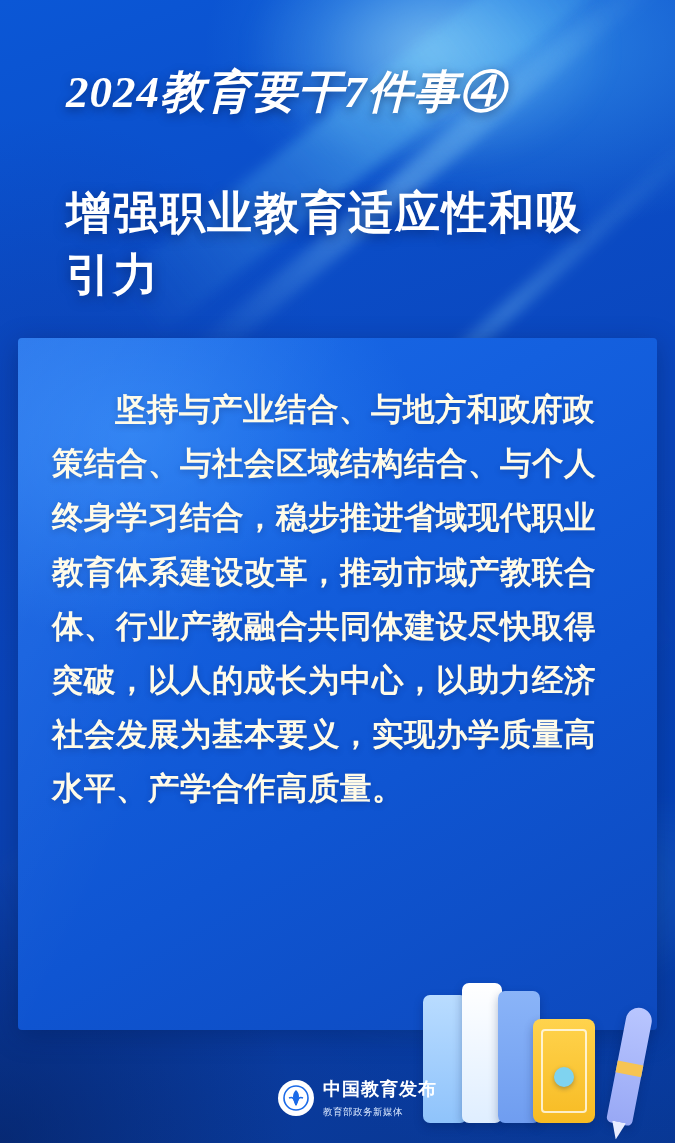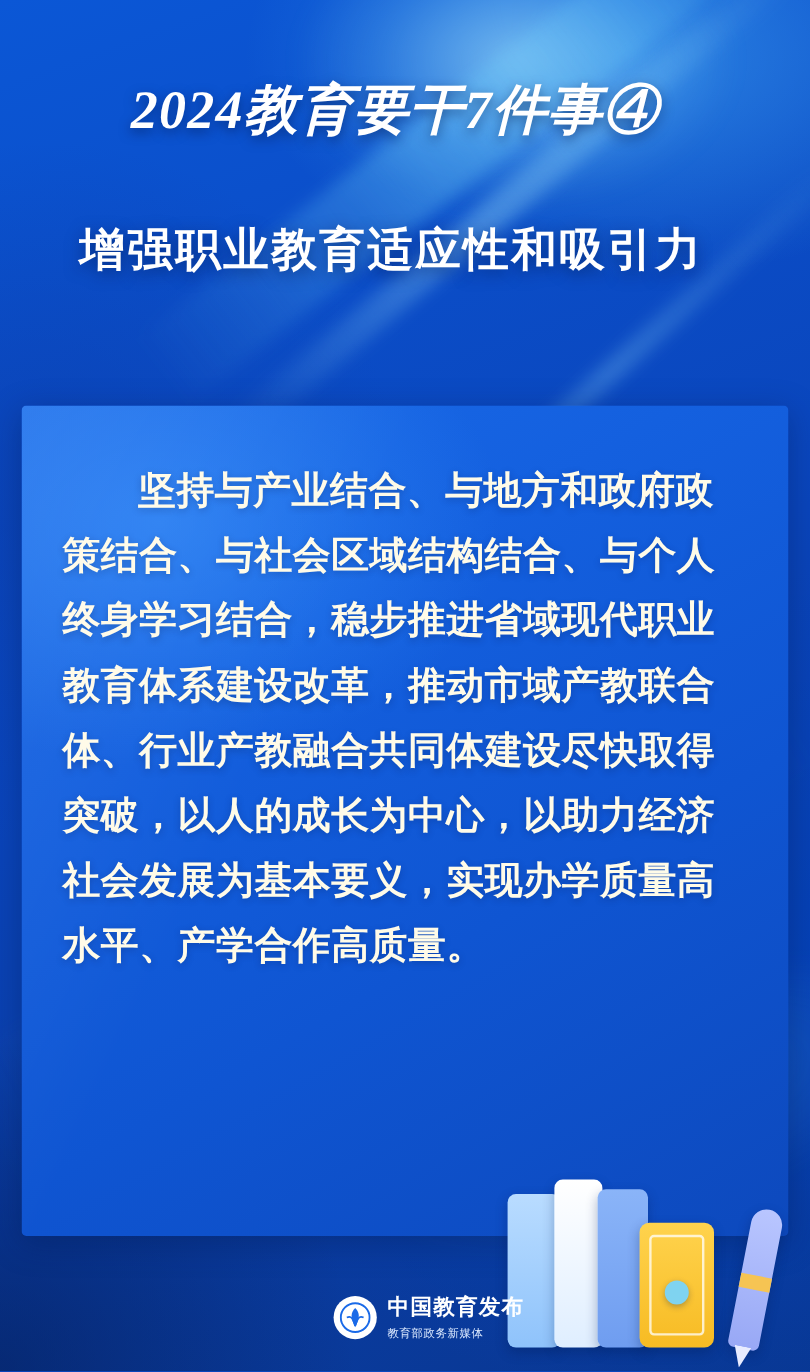--- a/index.html
+++ b/index.html
@@ -85,31 +85,30 @@
     left: 66px;
     top: 62px;
     font-family: "Liberation Serif", serif;
     font-weight: bold;
     font-style: italic;
     font-size: 45px;
     letter-spacing: 1px;
     color: #ffffff;
     text-shadow: 0 3px 10px rgba(0,25,80,0.55);
     white-space: nowrap;
-    margin-left: 43px;
   }
 
   .headline {
     position: absolute;
     left: 66px;
     top: 182px;
     width: 540px;
     font-family: "DejaVu Sans", sans-serif;
     font-weight: bold;
-    font-size: 38px;
+    font-size: 45px;
     line-height: 1.38;
     letter-spacing: 2px;
     color: #ffffff;
     text-shadow: 0 3px 12px rgba(0,25,80,0.55);
   }
 
   
   .card {
     position: absolute;
     left: 18px;

